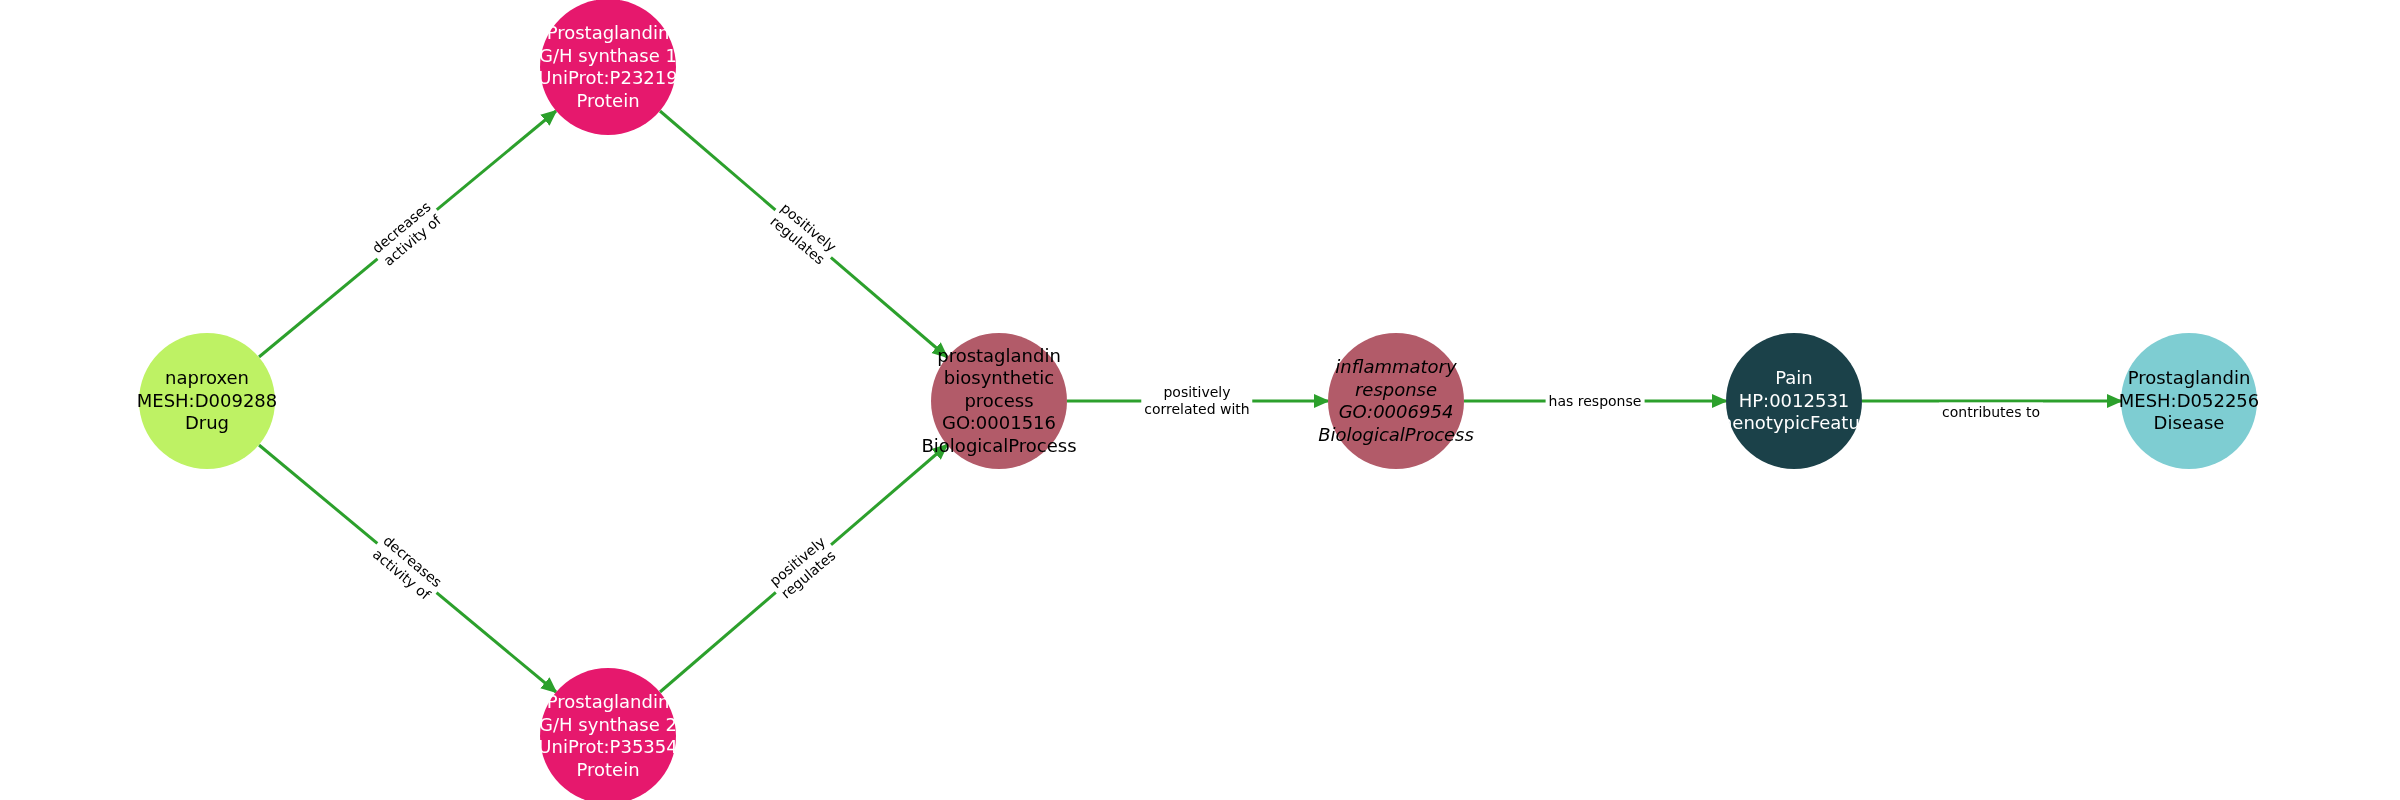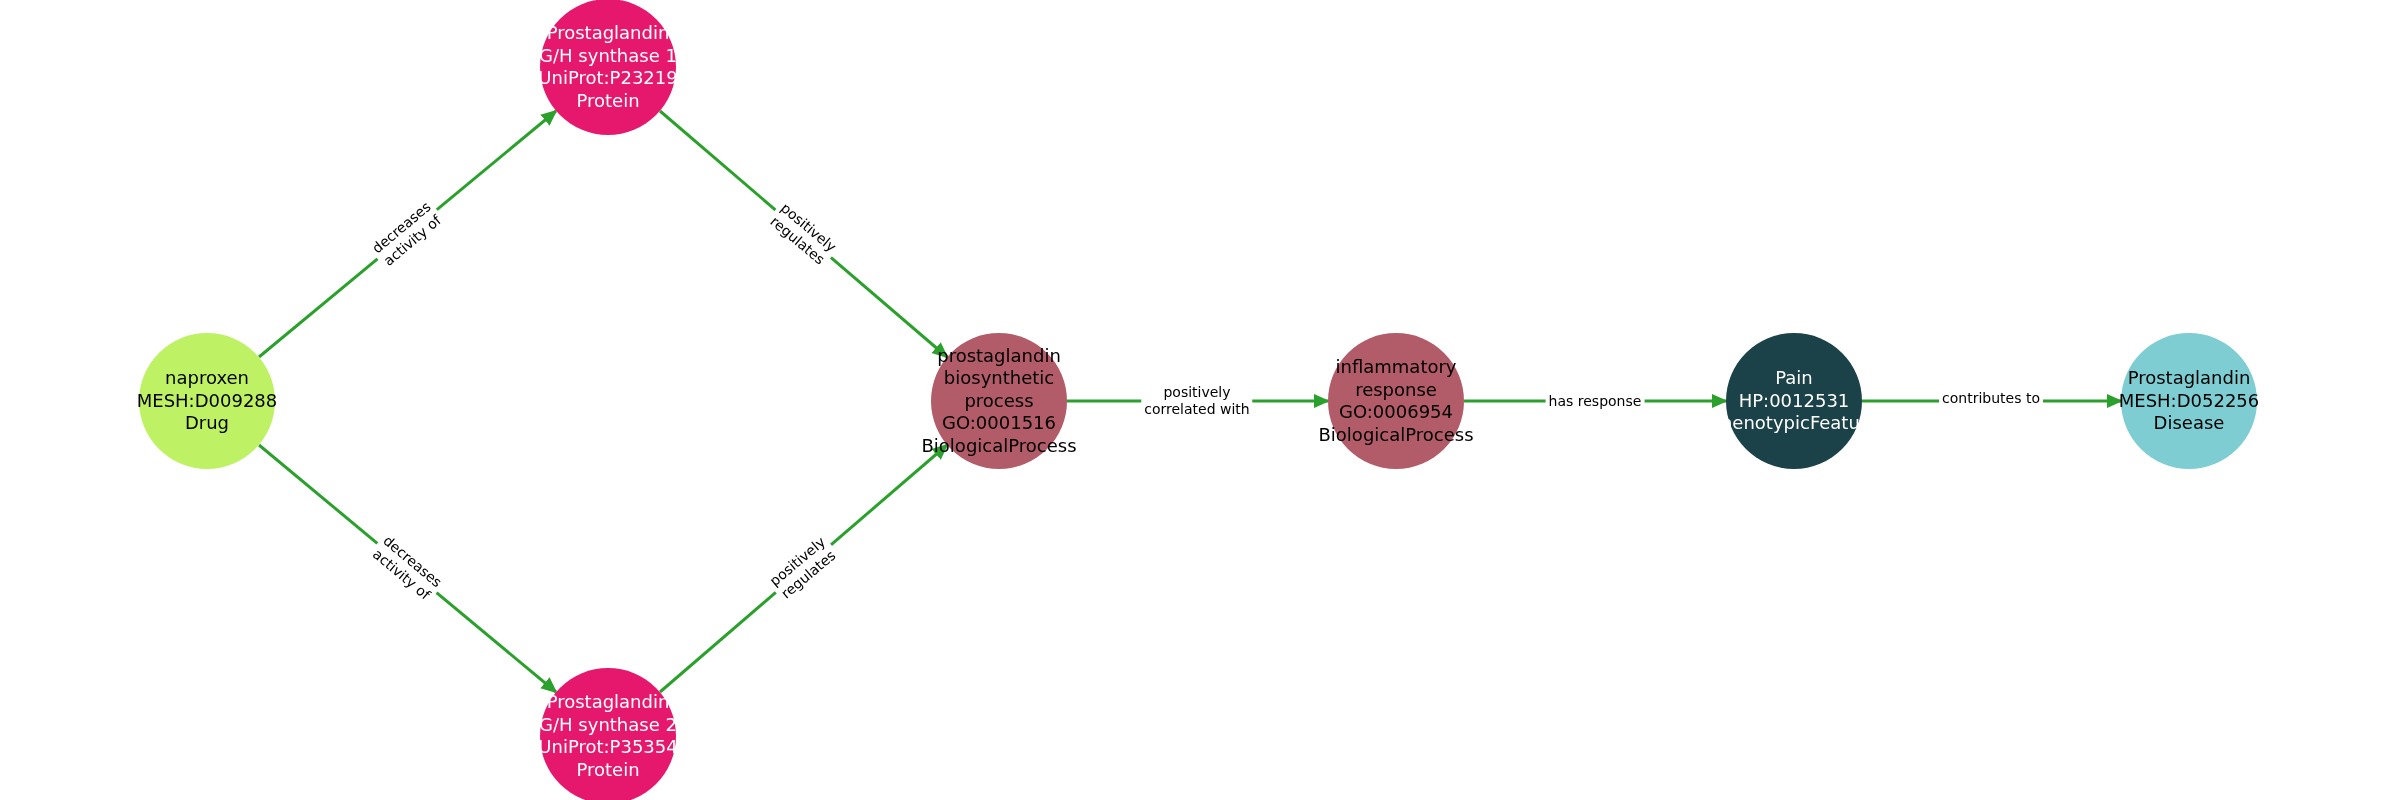--- a/index.html
+++ b/index.html
@@ -59,21 +59,21 @@
   .n5 { left: 1328px; top: 333px; }
   .n6 { left: 1726px; top: 333px; }
   .n7 { left: 2121px; top: 333px; }
   
   .el1 { left: 407px;  top: 234px; transform: translate(-50%,-50%) rotate(-40deg); }
   .el2 { left: 803px;  top: 234px; transform: translate(-50%,-50%) rotate(40deg); }
   .el3 { left: 407px;  top: 568px; transform: translate(-50%,-50%) rotate(40deg); }
   .el4 { left: 803px;  top: 568px; transform: translate(-50%,-50%) rotate(-40deg); }
   .el5 { left: 1197px; top: 401px; transform: translate(-50%,-50%); }
   .el6 { left: 1595px; top: 401px; transform: translate(-50%,-50%); }
-  .el7 { left: 1991px; top: 398px; transform: translate(-50%,-50%); }
+  .el7 { left: 1991px; top: 412px; transform: translate(-50%,-50%); }
 </style>
 </head>
 <body>
 
 <div class="canvas">
 
   <svg class="edges" xmlns="http://www.w3.org/2000/svg">
     <defs>
       <marker id="arrowhead" viewBox="0 0 10 10" refX="8" refY="5" markerWidth="6" markerHeight="6" orient="auto">
         <path d="M0,1 L9,5 L0,9 z" style="fill: rgb(44, 160, 44);"></path>
@@ -118,21 +118,21 @@
 UniProt:P35354
 Protein</span>
   </div>
   <div class="node n4" style="background-color: rgb(178, 91, 105); color: rgb(0, 0, 0);">
     <span class="label">prostaglandin
 biosynthetic
 process
 GO:0001516
 BiologicalProcess</span>
   </div>
-  <div class="node n5" style="background-color: rgb(178, 91, 105); color: rgb(0, 0, 0);">
+  <div class="node n5" style="background-color: rgb(178, 91, 105); color: rgb(0, 0, 0); font-style: italic;">
     <span class="label">inflammatory
 response
 GO:0006954
 BiologicalProcess</span>
   </div>
   <div class="node n6" style="background-color: rgb(27, 65, 73); color: rgb(255, 255, 255);">
     <span class="label">Pain
 HP:0012531
 PhenotypicFeature</span>
   </div>

